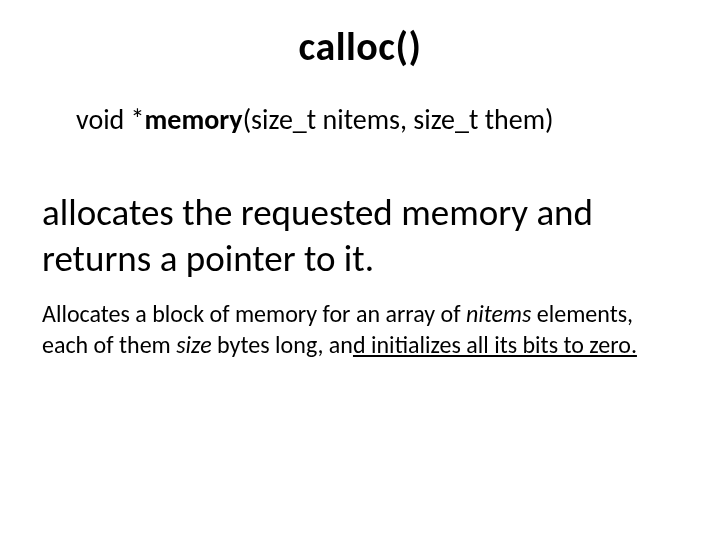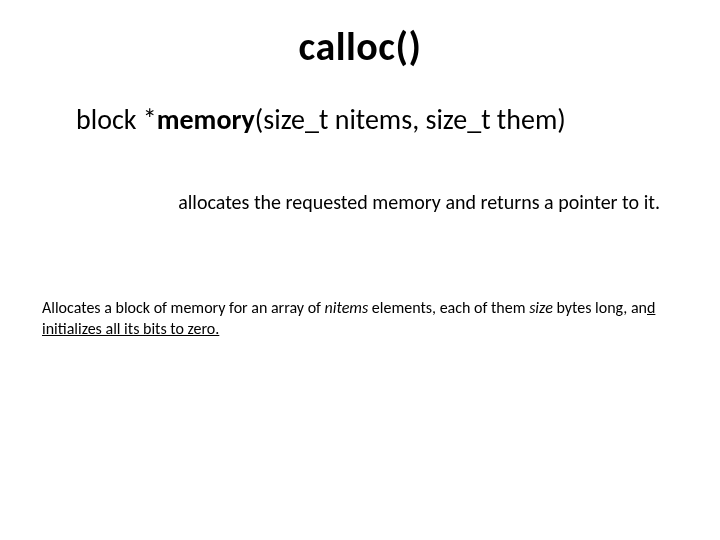--- a/index.html
+++ b/index.html
@@ -35,48 +35,47 @@
     line-height: 1.25;
   }
   .signature .kw {
     font-weight: 700;
   }
   .desc {
     position: absolute;
     top: 190px;
     left: 42px;
     right: 60px;
-    font-size: 20px;
+    font-size: 37px;
     line-height: 1.25;
-    text-align: right;
   }
   .detail {
     position: absolute;
     top: 298px;
     left: 42px;
     right: 60px;
-    font-size: 16px;
+    font-size: 24px;
     line-height: 1.3;
   }
   .detail .it {
     font-style: italic;
   }
   .detail .u {
     text-decoration: underline;
   }
 </style>
 </head>
 <body>
 
 <div class="slide">
 
   <div class="title">calloc()</div>
 
   <div class="signature">
-    <span>block *</span><span class="kw">memory</span><span>(size_t nitems, size_t them)</span>
+    <span>void *</span><span class="kw">memory</span><span>(size_t nitems, size_t them)</span>
   </div>
 
   <div class="desc">allocates the requested memory and returns a pointer to it.</div>
 
   <div class="detail">
     <span>Allocates a block of memory for an array of </span><span class="it">nitems</span><span> elements, each of them </span><span class="it">size</span><span> bytes long, an</span><span class="u">d initializes all its bits to zero.</span>
   </div>
 
 </div>
 

